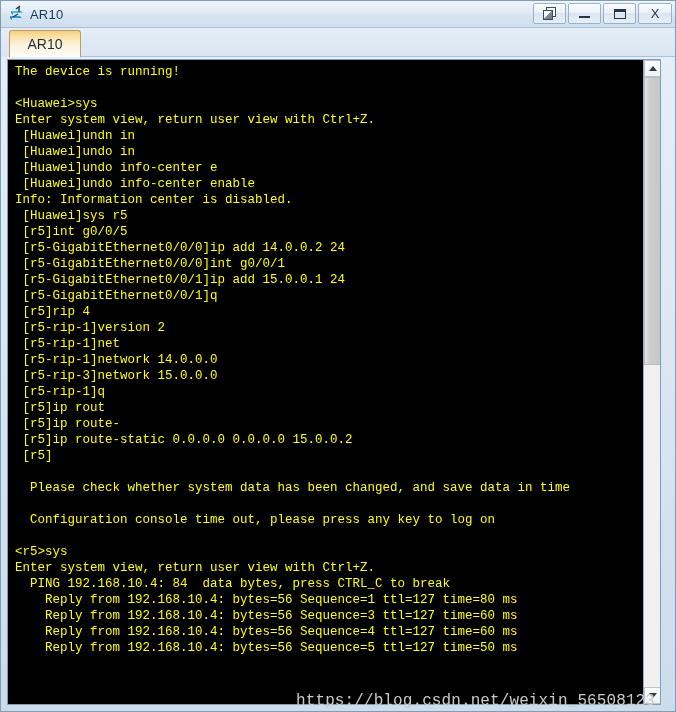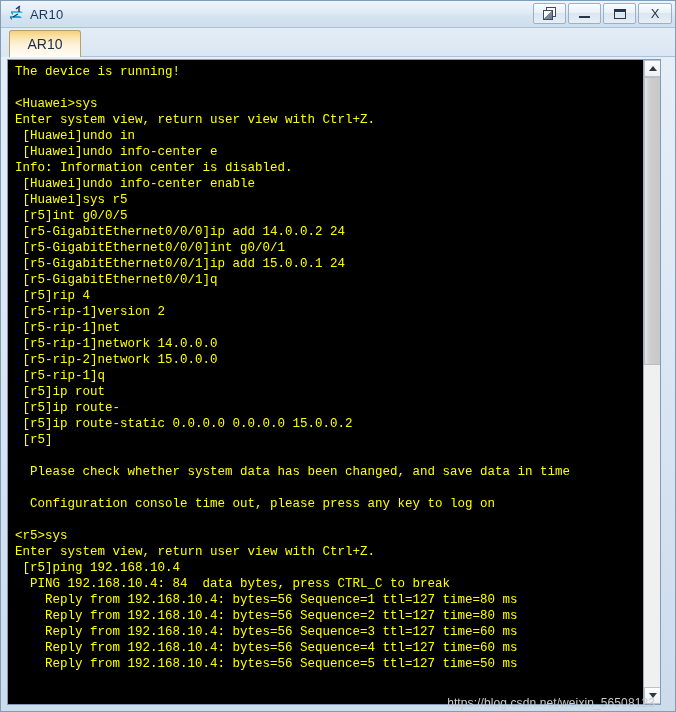--- a/index.html
+++ b/index.html
@@ -212,22 +212,22 @@
     background: linear-gradient(to right, #e2e2e2 0%, #cdcdcd 35%, #c8c8c8 100%);
     border: 1px solid #b6bec6;
     box-sizing: border-box;
   }
 
   
   .watermark {
     position: absolute;
     right: 20px;
     bottom: 1px;
-    font-family: Liberation Sans, sans-serif;
-    font-size: 12px;
+    font-family: Liberation Mono, monospace;
+    font-size: 16px;
     color: #c9c9c9;
     white-space: nowrap;
     letter-spacing: .1px;
     pointer-events: none;
   }
 </style>
 </head>
 <body>
 
 <div class="window">
@@ -271,51 +271,50 @@
     </div>
     <div class="tabstrip-filler"></div>
   </div>
 
   <div class="console-wrap">
     <div class="console" id="console">
         <div class="line">The device is running!</div>
         <div class="line">&nbsp;</div>
         <div class="line">&lt;Huawei&gt;sys</div>
         <div class="line">Enter system view, return user view with Ctrl+Z.</div>
+        <div class="line"> [Huawei]undn in</div>
         <div class="line"> [Huawei]undo in</div>
         <div class="line"> [Huawei]undo info-center e</div>
+        <div class="line"> [Huawei]undo info-center enable</div>
         <div class="line">Info: Information center is disabled.</div>
-        <div class="line"> [Huawei]undo info-center enable</div>
         <div class="line"> [Huawei]sys r5</div>
         <div class="line"> [r5]int g0/0/5</div>
         <div class="line"> [r5-GigabitEthernet0/0/0]ip add 14.0.0.2 24</div>
         <div class="line"> [r5-GigabitEthernet0/0/0]int g0/0/1</div>
         <div class="line"> [r5-GigabitEthernet0/0/1]ip add 15.0.0.1 24</div>
         <div class="line"> [r5-GigabitEthernet0/0/1]q</div>
         <div class="line"> [r5]rip 4</div>
         <div class="line"> [r5-rip-1]version 2</div>
         <div class="line"> [r5-rip-1]net</div>
         <div class="line"> [r5-rip-1]network 14.0.0.0</div>
-        <div class="line"> [r5-rip-2]network 15.0.0.0</div>
+        <div class="line"> [r5-rip-3]network 15.0.0.0</div>
         <div class="line"> [r5-rip-1]q</div>
         <div class="line"> [r5]ip rout</div>
         <div class="line"> [r5]ip route-</div>
         <div class="line"> [r5]ip route-static 0.0.0.0 0.0.0.0 15.0.0.2</div>
         <div class="line"> [r5]</div>
         <div class="line">&nbsp;</div>
         <div class="line">  Please check whether system data has been changed, and save data in time</div>
         <div class="line">&nbsp;</div>
         <div class="line">  Configuration console time out, please press any key to log on</div>
         <div class="line">&nbsp;</div>
         <div class="line">&lt;r5&gt;sys</div>
         <div class="line">Enter system view, return user view with Ctrl+Z.</div>
-        <div class="line"> [r5]ping 192.168.10.4</div>
         <div class="line">  PING 192.168.10.4: 84  data bytes, press CTRL_C to break</div>
         <div class="line">    Reply from 192.168.10.4: bytes=56 Sequence=1 ttl=127 time=80 ms</div>
-        <div class="line">    Reply from 192.168.10.4: bytes=56 Sequence=2 ttl=127 time=80 ms</div>
         <div class="line">    Reply from 192.168.10.4: bytes=56 Sequence=3 ttl=127 time=60 ms</div>
         <div class="line">    Reply from 192.168.10.4: bytes=56 Sequence=4 ttl=127 time=60 ms</div>
         <div class="line">    Reply from 192.168.10.4: bytes=56 Sequence=5 ttl=127 time=50 ms</div>
         <div class="line">&nbsp;</div>
       </div>
 
     <div class="scrollbar">
       <div class="sb-btn up">
         <span class="arrow-up"></span>
       </div>

